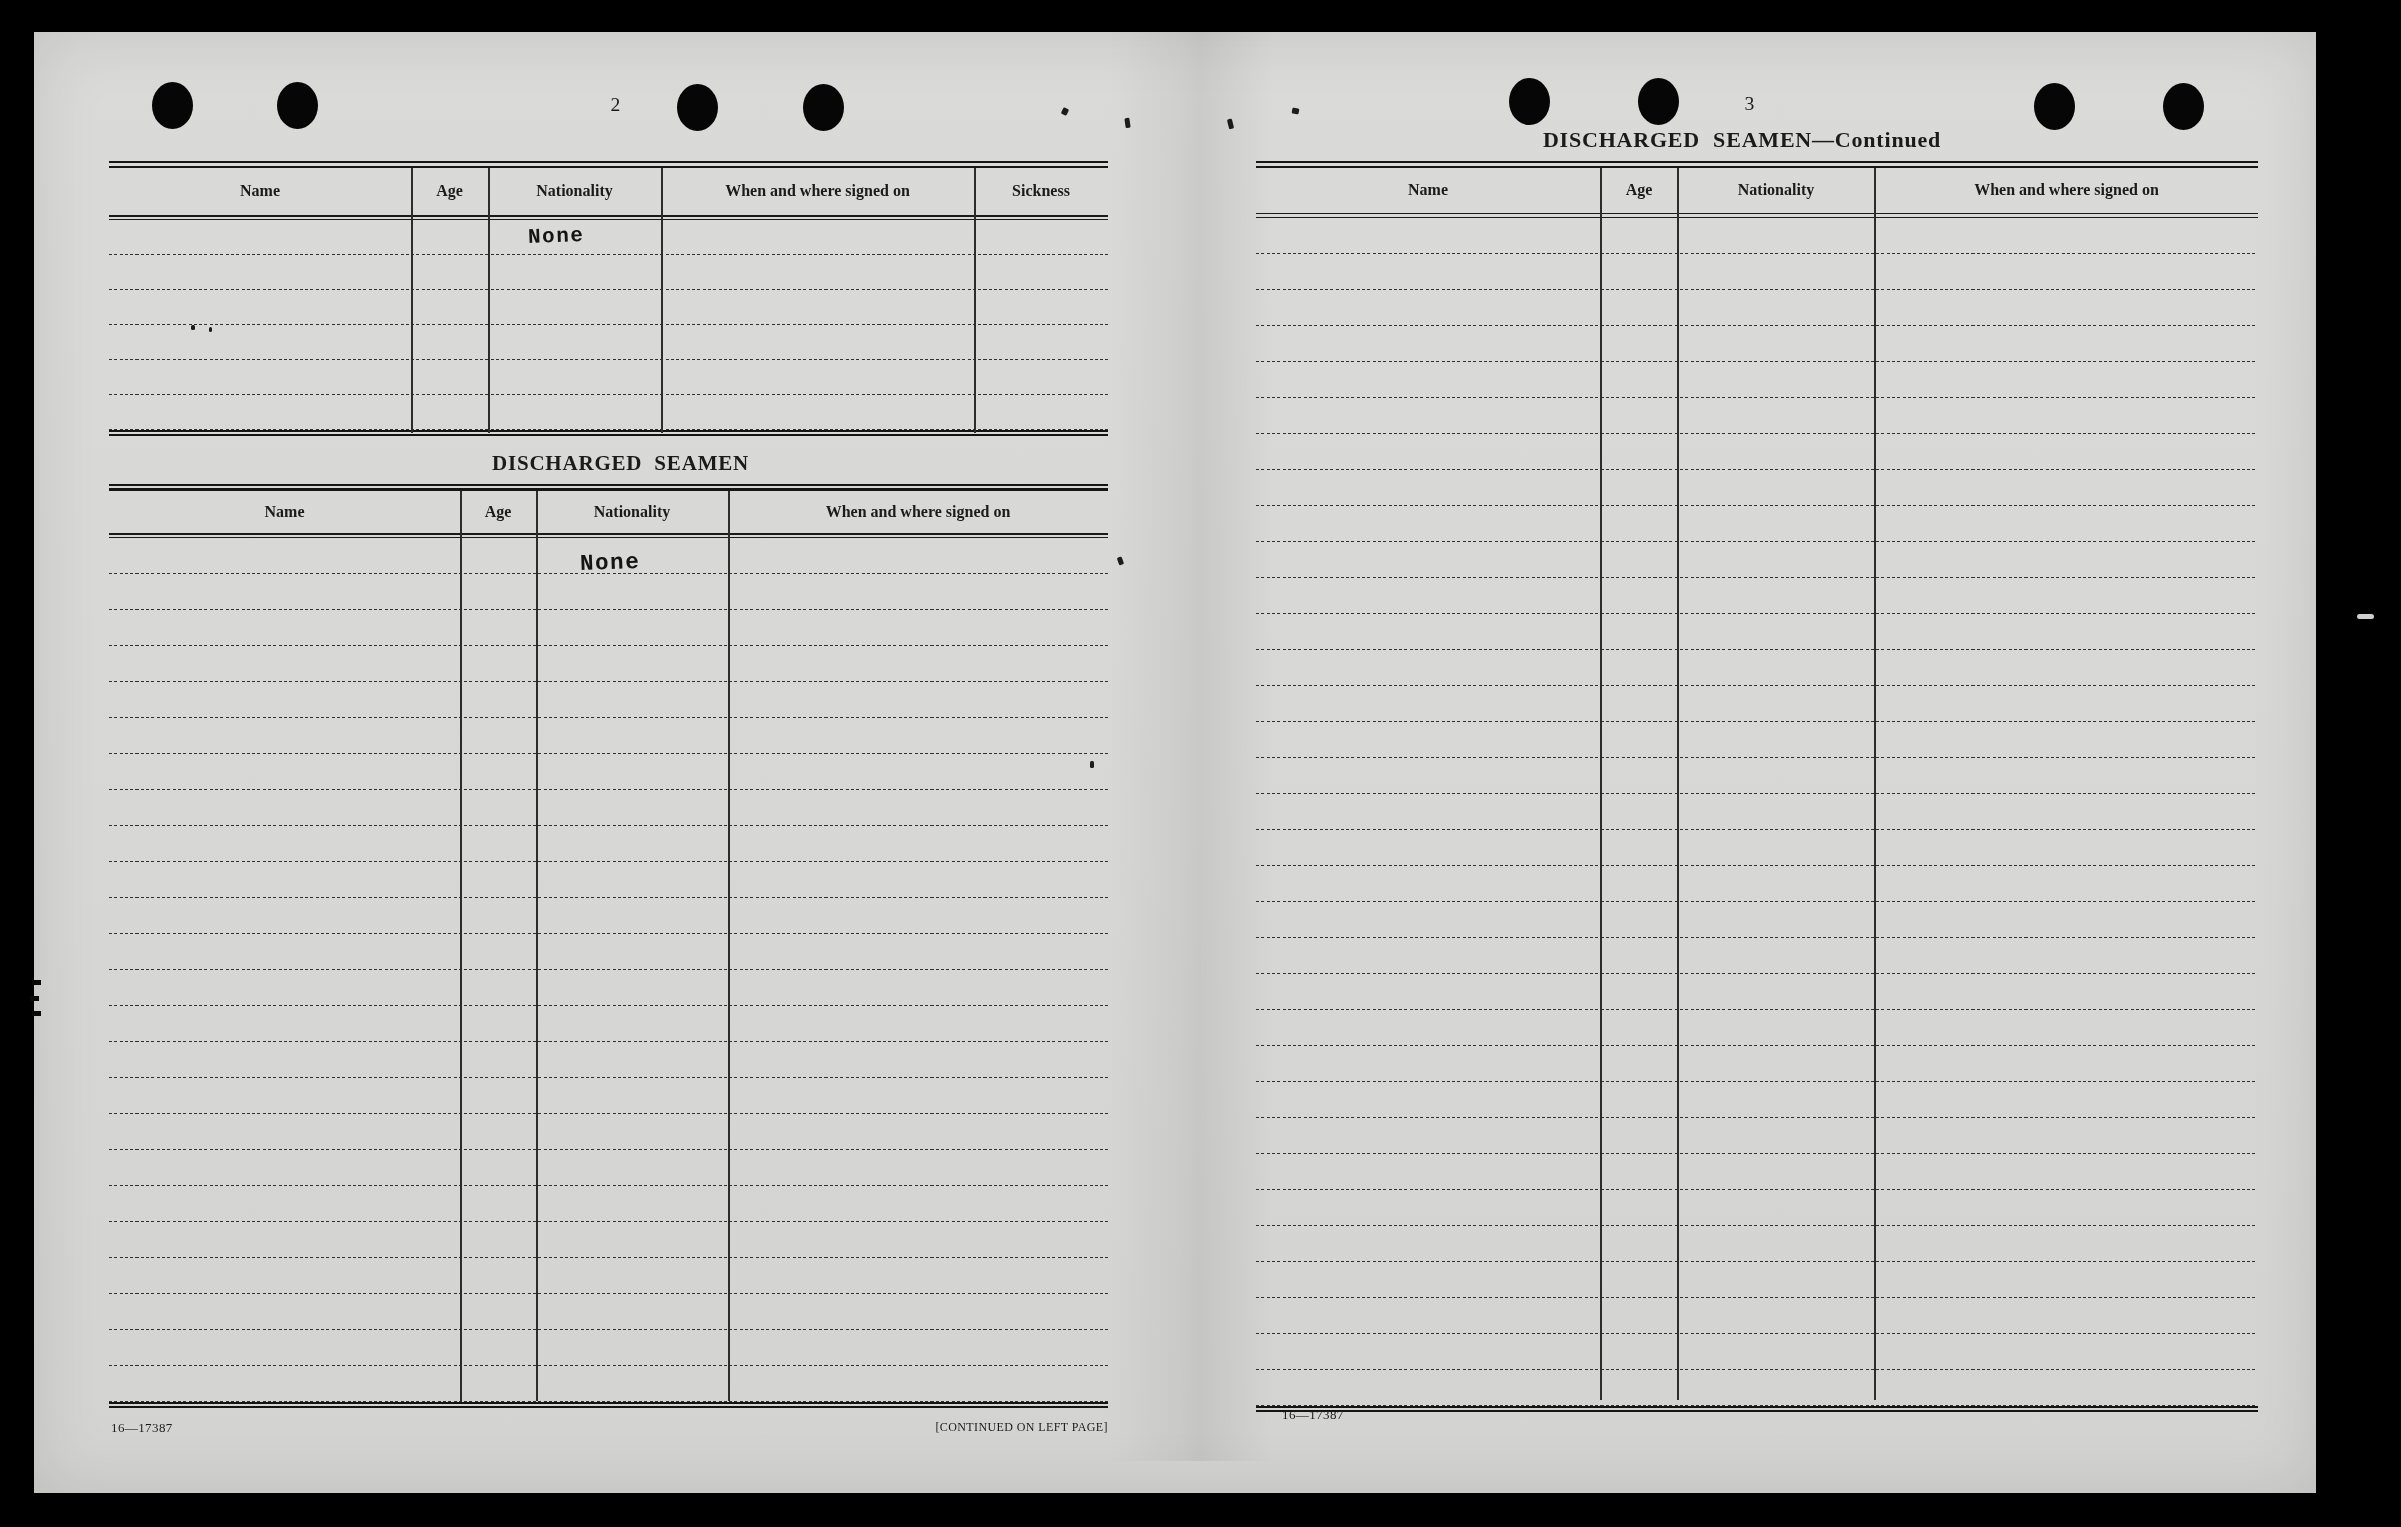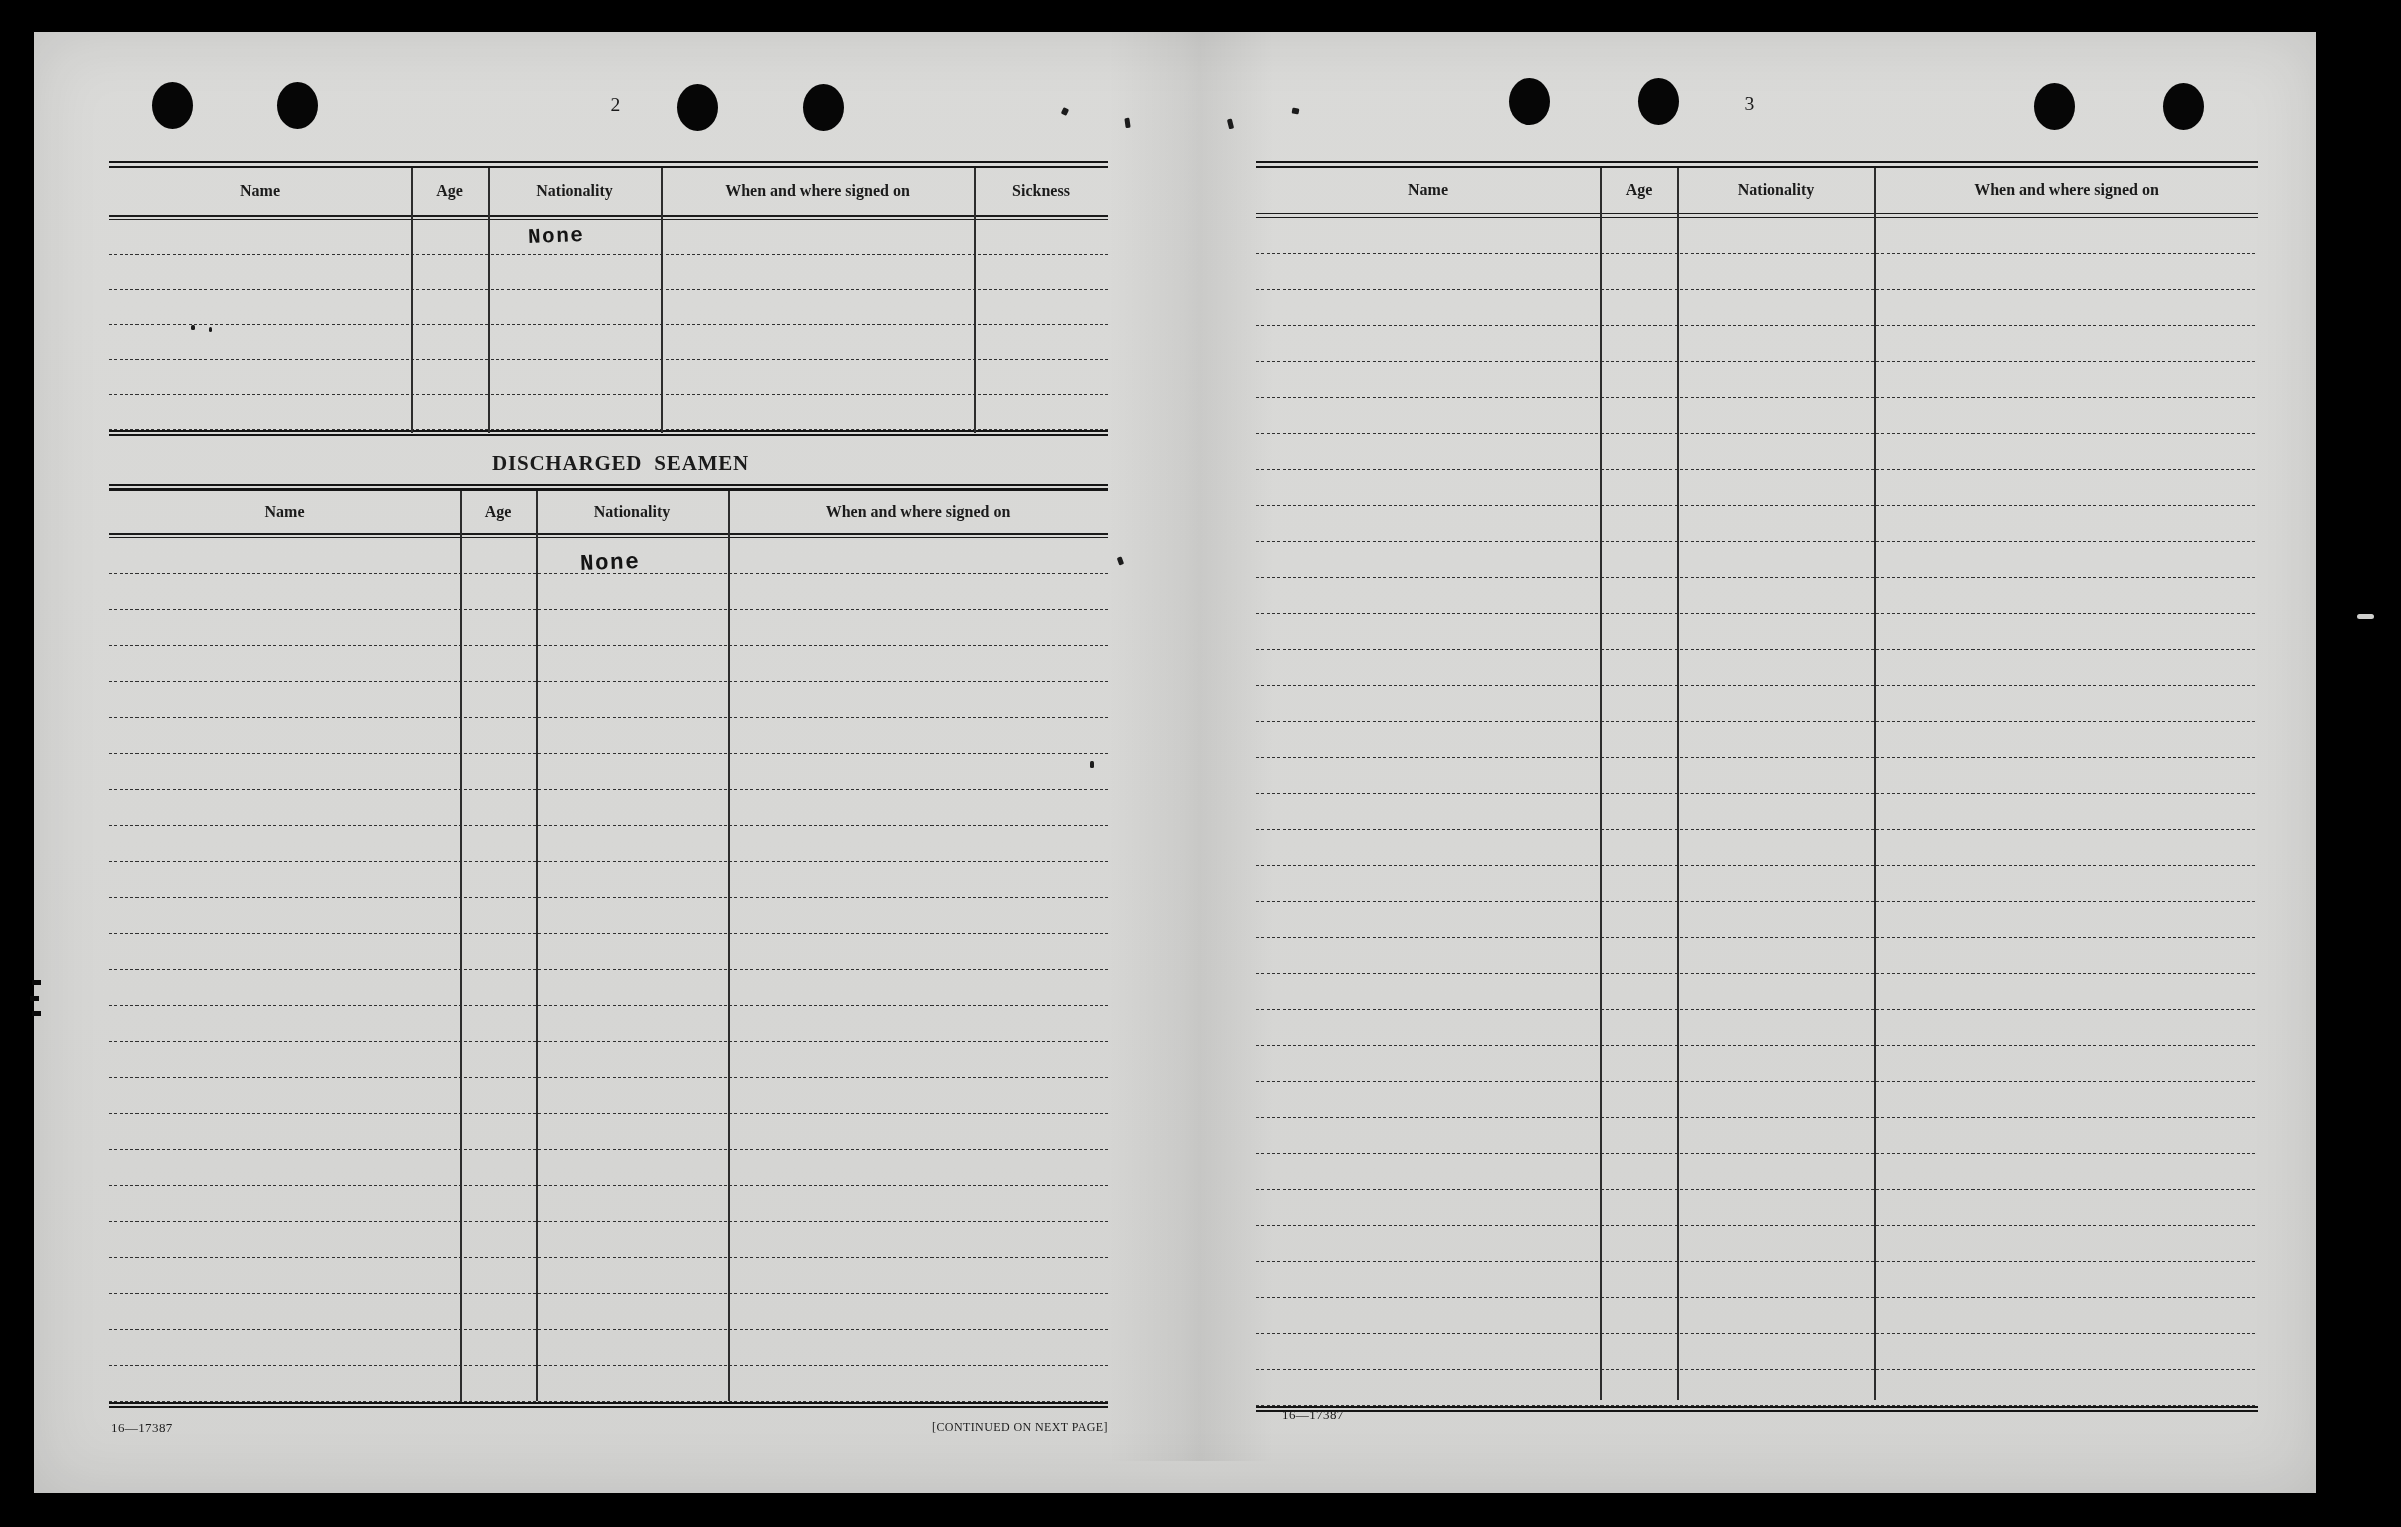--- a/index.html
+++ b/index.html
@@ -118,24 +118,25 @@
         <div class="blank-row"></div>
       </div>
     <div class="rule-bottom"></div>
     <div class="vline" style="left:351px;height:910px;"></div>
     <div class="vline" style="left:427px;height:910px;"></div>
     <div class="vline" style="left:619px;height:910px;"></div>
     <div class="typed" style="left:471px;top:66px;font-size:22.6px;">None</div>
   </div>
 
   <div class="footer-text" style="left:111px;top:1420px;">16—17387</div>
-  <div class="footer-text" style="left:867px;top:1420px;width:241px;text-align:right;font-size:12px;">[CONTINUED ON NEXT PAGE]</div>
+  <div class="footer-text" style="left:867px;top:1420px;width:241px;text-align:right;font-size:12px;">[CONTINUED ON LEFT PAGE]</div>
 
   <div class="pagenum" style="left:1733px;top:93px;width:33px;">3</div>
 
+  <div class="ptitle" style="left:1241px;top:127px;width:1002px;">DISCHARGED SEAMEN—Continued</div>
 
   <div class="table t3" style="left:1256px;top:161px;width:1002px;">
     <div class="rule-heavy"></div>
     <div class="thead">
       <div class="th" style="width:344px;">Name</div>
       <div class="th" style="width:78px;">Age</div>
       <div class="th" style="width:196px;">Nationality</div>
       <div class="th" style="width:385px;">When and where signed on</div>
     </div>
     <div class="rule-thin"></div>

